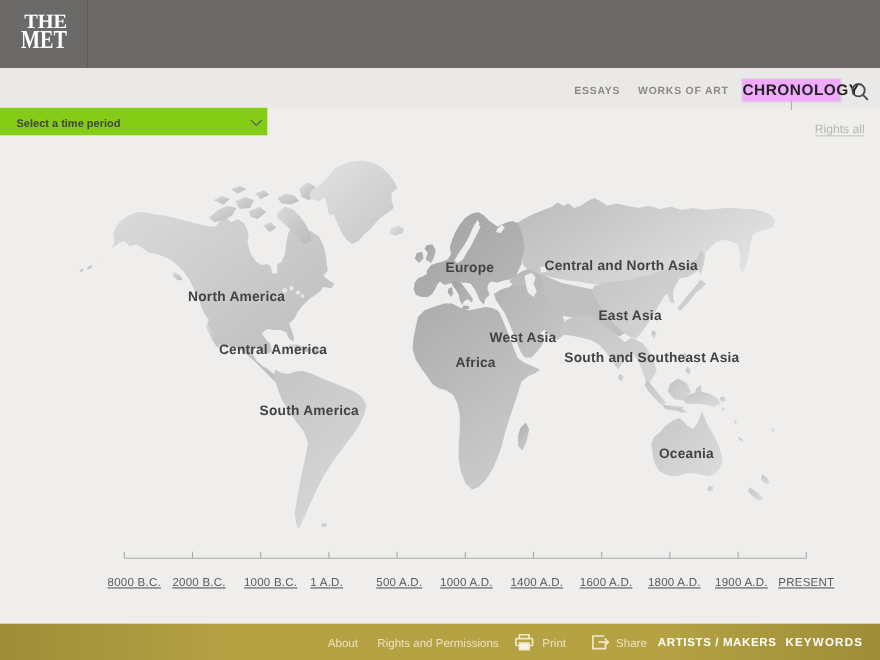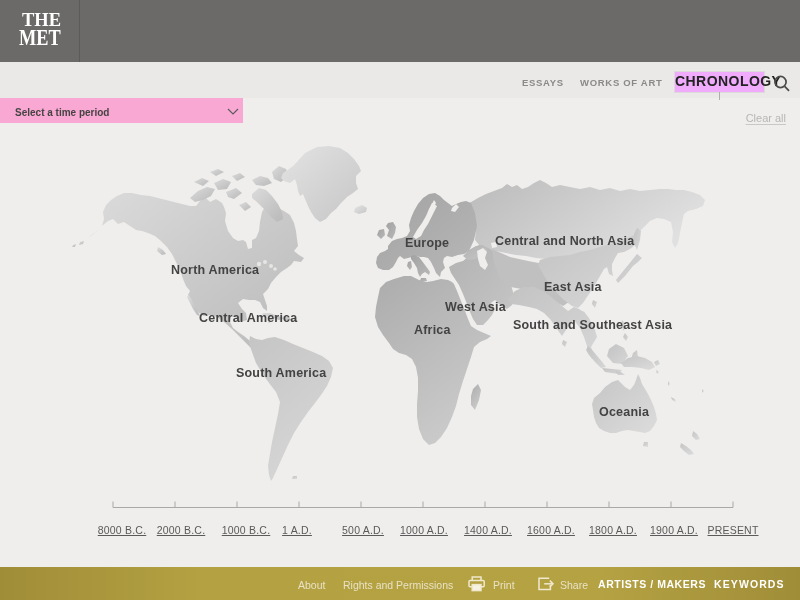--- a/index.html
+++ b/index.html
@@ -18,21 +18,21 @@
 h1 { position:absolute; left:16px; top:74px; font-size:15px; font-weight:bold; color:#5b5b5b; letter-spacing:0.18px;}
 h1 .gold { color:#a8923f; }
 .nav { position:absolute; top:77px; font-size:9.5px; letter-spacing:0.7px; color:#8b8987; font-weight:bold; }
 #nav-essays { left:522px; }
 #nav-works { left:580px; }
 #nav-chron { left:674px; top:71px; width:91px; height:22px; background:#f0abfc; border:1px solid #dddbd9; color:#232323; text-align:center; line-height:19px; font-size:14px; letter-spacing:0.45px; }
 #chron-tick { position:absolute; left:719px; top:92px; width:1px; height:8px; background:#b0aeac; }
 
 
 #frow { position:absolute; left:0; top:98px; width:800px; height:25px; }
-.sel { position:absolute; top:0; height:25px; background:#f9a8d4; color:#454442; font-size:10px; font-weight:bold; }
+.sel { position:absolute; top:0; height:25px; background:#84cc16; color:#454442; font-size:10px; font-weight:bold; }
 #sel1 { left:0; width:243px; }
 #sel2 { left:251px; width:239px; }
 .sel .lbl { position:absolute; left:15px; top:9px; }
 .sel svg { position:absolute; top:10px; }
 #clearall { position:absolute; right:14px; top:112px; font-size:11px; color:#b7b6b4; text-decoration:underline; text-underline-offset:2px; text-decoration-color:#c9c8c6; }
 
 
 #map { position:absolute; left:0; top:0; }
 .mlabel { font-family:"Liberation Sans",sans-serif; font-weight:bold; font-size:12.5px; fill:#434343; letter-spacing:0.2px; }
 
@@ -193,21 +193,21 @@
   <div id="chron-tick"></div>
 
   <div id="frow">
     <div class="sel" id="sel1">
         <span class="lbl">Select a time period</span>
       <svg style="left:227px" width="12" height="7" viewBox="0 0 12 7" fill="none" stroke="#5a5a5a" stroke-width="1.1">
           <path d="M1 1 L6 6 L11 1"></path>
         </svg>
     </div>
   </div>
-  <div id="clearall">Clear all</div>
+  <div id="clearall">Rights all</div>
 
   <svg id="tl" width="800" height="600" viewBox="0 0 800 600">
     <g stroke="#a8a8a8" stroke-width="1">
       <line x1="113" y1="507.5" x2="733" y2="507.5"></line>
         <line x1="113" y1="501.5" x2="113" y2="507.5"></line>
         <line x1="175" y1="501.5" x2="175" y2="507.5"></line>
         <line x1="237" y1="501.5" x2="237" y2="507.5"></line>
         <line x1="299" y1="501.5" x2="299" y2="507.5"></line>
         <line x1="361" y1="501.5" x2="361" y2="507.5"></line>
         <line x1="423" y1="501.5" x2="423" y2="507.5"></line>

